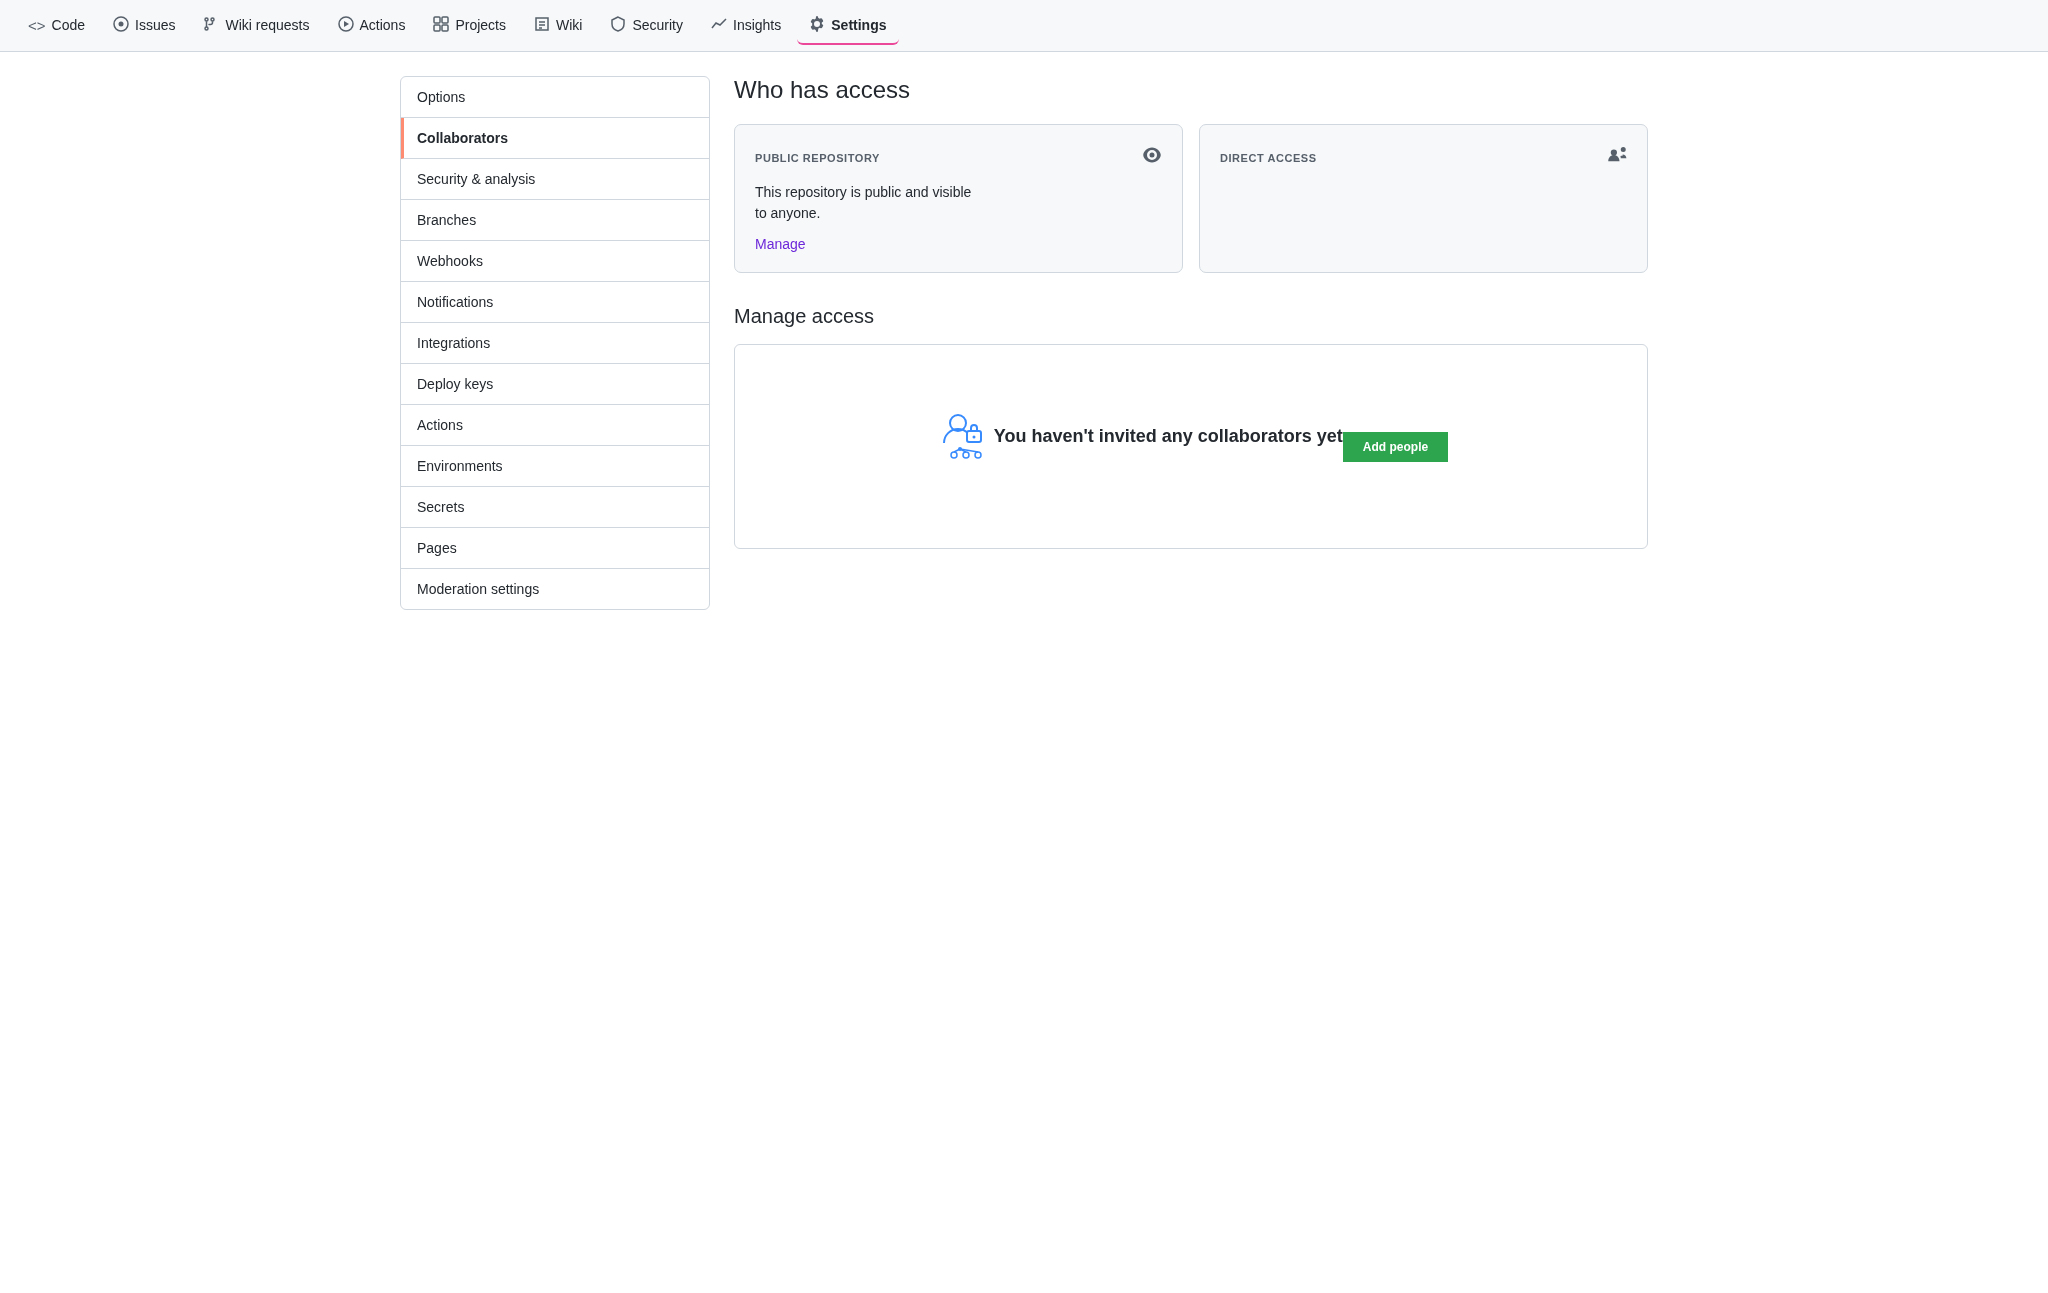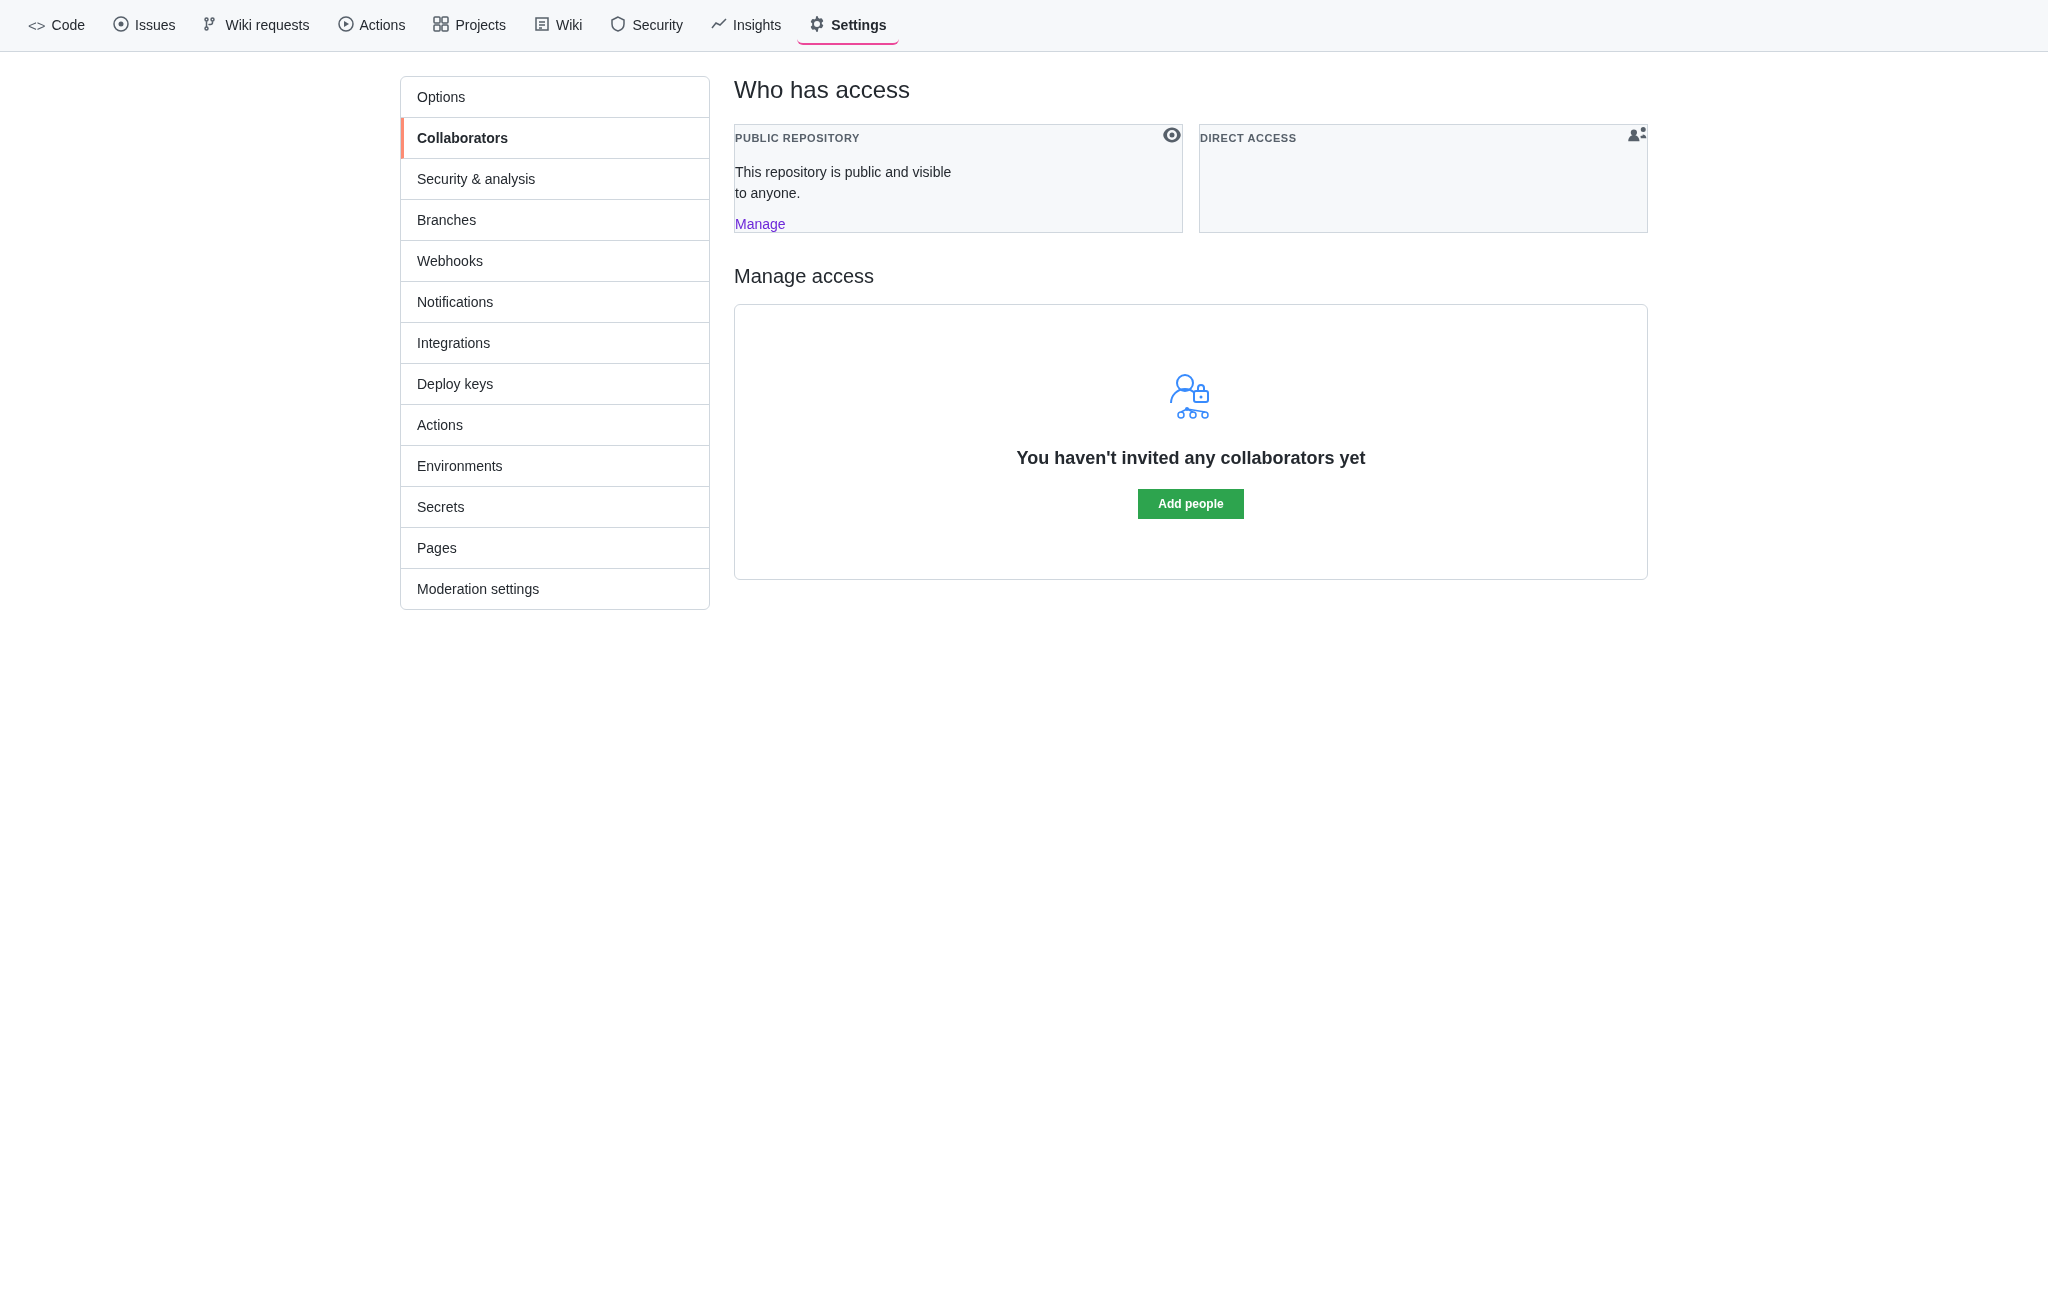--- a/index.html
+++ b/index.html
@@ -86,21 +86,22 @@
     
     .access-cards {
       display: flex;
       gap: 16px;
       margin-bottom: 32px;
     }
     .access-card {
       flex: 1;
       background: #f6f8fa;
       border: 1px solid #d0d7de;
-      border-radius: 0;
+      border-radius: 7px;
+      padding: 20px;
     }
     .card-header {
       display: flex;
       justify-content: space-between;
       align-items: center;
       margin-bottom: 12px;
     }
     .card-label {
       font-size: 11px;
       font-weight: 600;
@@ -119,21 +120,21 @@
       font-weight: 400;
       margin-bottom: 16px;
       color: #24292f;
     }
 
     .manage-access-box {
       border: 1px solid #d0d7de;
       border-radius: 6px;
       padding: 60px 24px;
       display: flex;
-      flex-direction: column;
+      flex-direction: row;
       align-items: center;
       justify-content: center;
       text-align: center;
     }
 
     .collab-icon-wrapper {
       margin-bottom: 20px;
     }
 
     .collab-icon svg {

